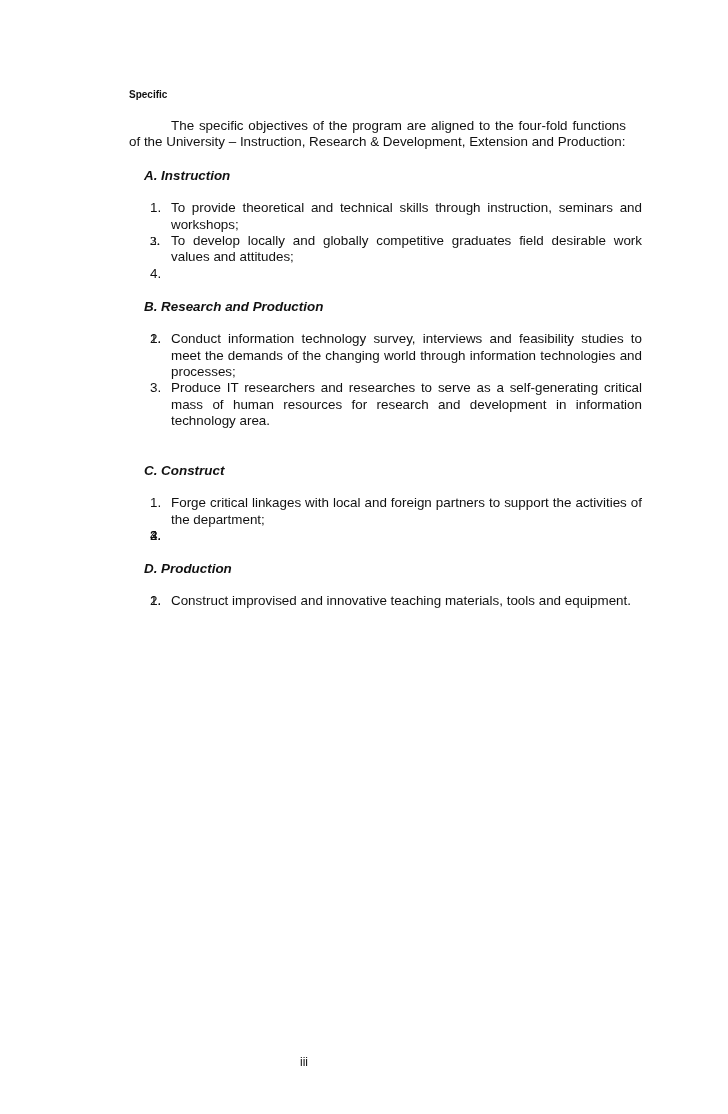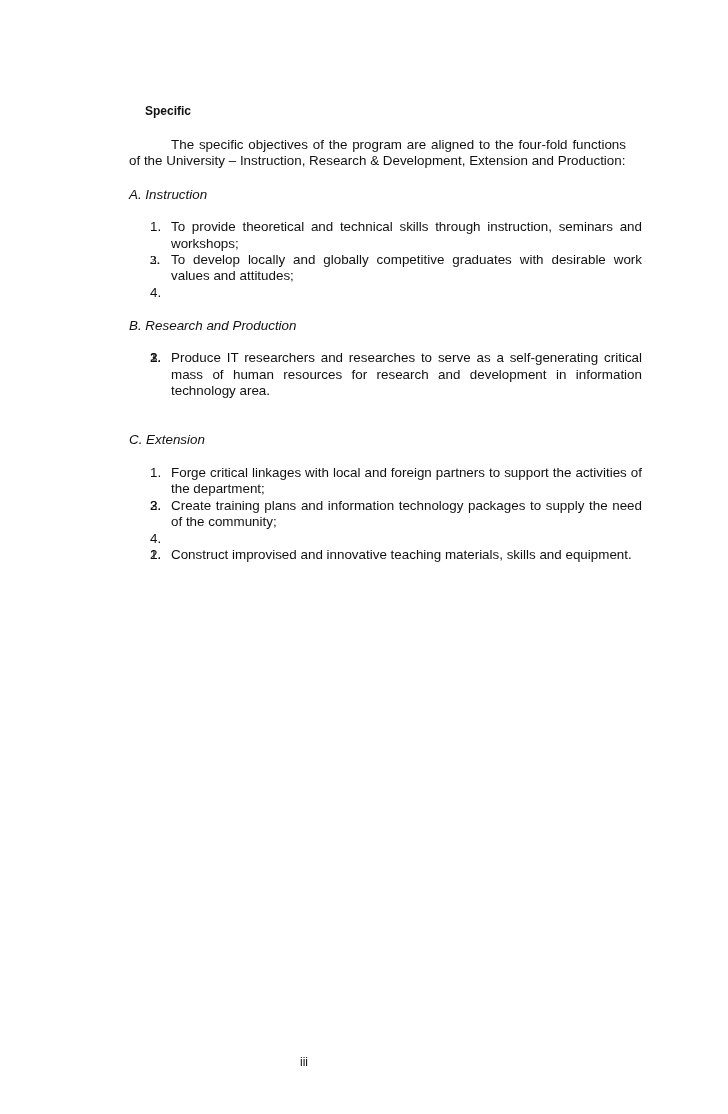--- a/index.html
+++ b/index.html
@@ -17,34 +17,35 @@
       font-size: 13.4px;
     }
     .page {
       position: absolute;
       left: 129px;
       top: 85px;
       width: 513px;
     }
     .heading {
       font-weight: bold;
-      font-size: 12px;
+      font-size: 10px;
       line-height: 20px;
-      margin: 16px;
+      margin: 0;
     }
     .intro {
       margin: 13px 16px 0 0;
       line-height: 16.4px;
       text-align: justify;
       text-indent: 42px;
     }
     .section-title {
       font-style: italic;
       line-height: 16.4px;
-      margin: 0;
+      margin: 15px;
+      font-weight: bold;
     }
     .sec-a { margin-top: 17px; }
     .sec-b { margin-top: 33px; }
     .sec-c { margin-top: 33px; }
     .sec-d { margin-top: 33px; }
     ol.items {
       list-style: none;
       margin: 16px 0 0 0;
       padding: 0;
     }
@@ -77,45 +78,46 @@
 
 <div class="page">
   <h2 class="heading">Specific</h2>
   <p class="intro">The specific objectives of the program are aligned to the four-fold functions of the University – Instruction, Research &amp; Development, Extension and Production:</p>
 
   <div>
     <p class="section-title sec-a">A. Instruction</p>
     <ol class="items">
       <li><span class="num">1.</span><span>To provide theoretical and technical skills through instruction, seminars and workshops;</span></li>
       <li><span class="num serif">2.</span></li>
-      <li><span class="num serif">3.</span><span>To develop locally and globally competitive graduates with desirable work values and attitudes;</span></li>
+      <li><span class="num serif">3.</span><span>To develop locally and globally competitive graduates field desirable work values and attitudes;</span></li>
       <li><span class="num">4.</span></li>
     </ol>
   </div>
 
   <div>
     <p class="section-title sec-b">B. Research and Production</p>
     <ol class="items">
       <li><span class="num">1.</span></li>
-      <li><span class="num">2.</span></li>
+      <li><span class="num">2.</span><span>Conduct information technology survey, interviews and feasibility studies to meet the demands of the changing world through information technologies and processes;</span></li>
       <li><span class="num">3.</span><span>Produce IT researchers and researches to serve as a self-generating critical mass of human resources for research and development in information technology area.</span></li>
     </ol>
   </div>
 
   <div>
-    <p class="section-title sec-c">C. Extension</p>
+    <p class="section-title sec-c">C. Construct</p>
     <ol class="items">
       <li><span class="num">1.</span><span>Forge critical linkages with local and foreign partners to support the activities of the department;</span></li>
       <li><span class="num">2.</span></li>
-      <li><span class="num">3.</span><span>Create training plans and information technology packages to supply the need of the community;</span></li>
+      <li><span class="num">3.</span></li>
       <li><span class="num">4.</span></li>
     </ol>
   </div>
 
   <div>
+    <p class="section-title sec-d">D. Production</p>
     <ol class="items">
       <li><span class="num">1.</span></li>
-      <li><span class="num">2.</span><span>Construct improvised and innovative teaching materials, skills and equipment.</span></li>
+      <li><span class="num">2.</span><span>Construct improvised and innovative teaching materials, tools and equipment.</span></li>
     </ol>
   </div>
 </div>
 
 <div class="page-number">iii</div>
 
 </body></html>

